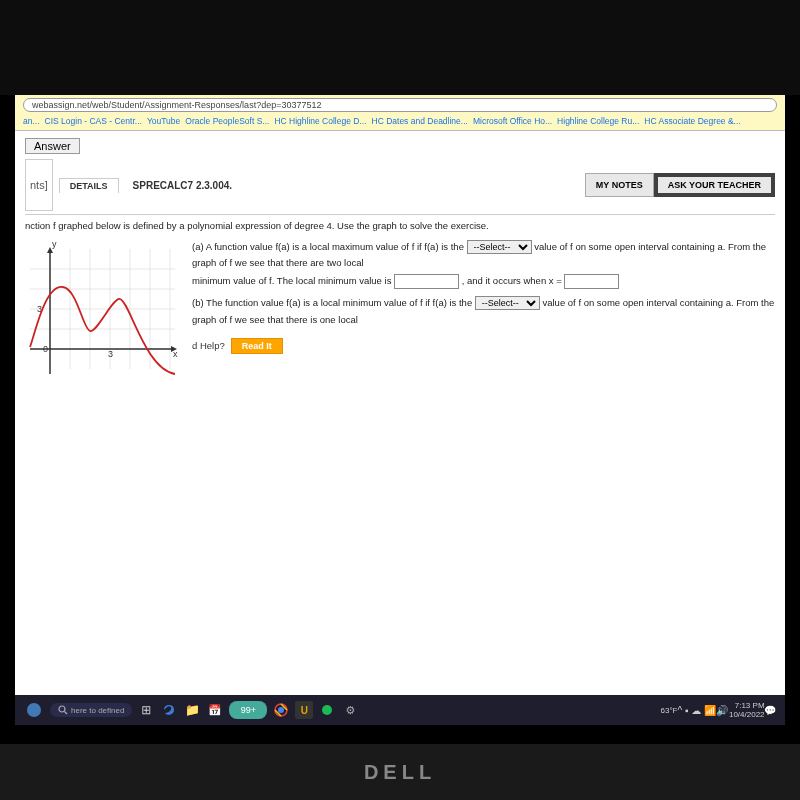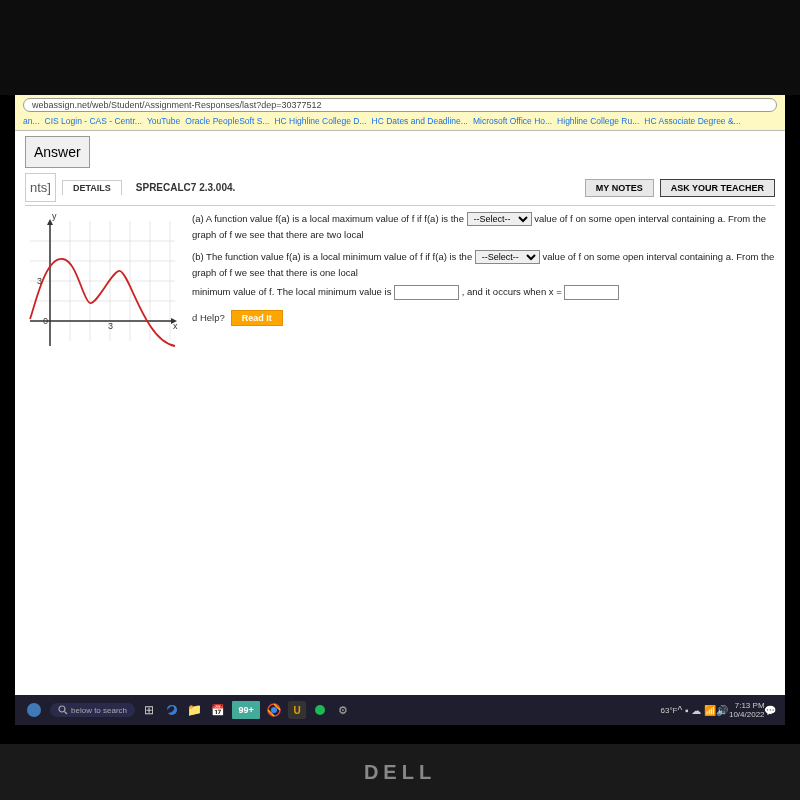--- a/index.html
+++ b/index.html
@@ -34,36 +34,37 @@
       <span style="color:#1a73e8;cursor:pointer;">HC Dates and Deadline...</span>
       <span style="color:#1a73e8;cursor:pointer;">Microsoft Office Ho...</span>
       <span style="color:#1a73e8;cursor:pointer;">Highline College Ru...</span>
       <span style="color:#1a73e8;cursor:pointer;">HC Associate Degree &amp;...</span>
     </div>
   </div>
 
   <div style="flex:1;background:#fff;padding:5px 10px;overflow:hidden;">
 
     
-    <button style="background:#f0f0f0;border:1px solid #999;padding:7px 8px;font-size:14px;cursor:pointer;margin-bottom:5px;">Answer</button>
+    <button style="background:#f0f0f0;border:1px solid #999;padding:1px 8px;font-size:11px;cursor:pointer;margin-bottom:5px;">Answer</button>
 
     
     <div style="display:flex;align-items:center;justify-content:space-between;margin-bottom:5px;border-bottom:1px solid #ccc;padding-bottom:3px;">
       <div style="display:flex;align-items:center;gap:6px;">
-        <span style="font-size:13px;color:#555;border:1px solid #ccc;padding:6px 4px;">nts]</span>
+        <span style="font-size:11px;color:#555;border:1px solid #ccc;padding:19px 4px;">nts]</span>
         <button style="background:#fff;border:1px solid #ccc;border-bottom:none;padding:2px 10px;font-size:9px;font-weight:bold;color:#333;cursor:pointer;">DETAILS</button>
         <span style="font-size:10px;font-weight:bold;color:#333;margin-left:8px;">SPRECALC7 2.3.004.</span>
       </div>
-      <div style="display:flex;gap:6px;">
+      <div style="display:flex;">
         <button style="background:#e8e8e8;border:1px solid #aaa;padding:3px 10px;font-size:9px;font-weight:bold;cursor:pointer;">MY NOTES</button>
-        <button style="background:#e8e8e8;border:1px solid #404040;padding:3px 10px;font-size:9px;font-weight:bold;cursor:pointer;">ASK YOUR TEACHER</button>
+        <button style="background:#e8e8e8;border:4px solid #404040;padding:3px 10px;font-size:9px;font-weight:bold;cursor:pointer;">ASK YOUR TEACHER</button>
       </div>
     </div>
 
     
+    <div style="font-size:9.5px;color:#222;margin-bottom:8px;">nction f graphed below is defined by a polynomial expression of degree 4. Use the graph to solve the exercise.</div>
 
     
     <div style="display:flex;gap:12px;align-items:flex-start;">
 
       <div style="flex-shrink:0;">
         <svg width="155" height="150" class="graph-svg">
 
           <line x1="25" y1="10" x2="25" y2="130" stroke="#ccc" stroke-width="0.5"></line>
           <line x1="45" y1="10" x2="45" y2="130" stroke="#ccc" stroke-width="0.5"></line>
           <line x1="65" y1="10" x2="65" y2="130" stroke="#ccc" stroke-width="0.5"></line>
@@ -98,34 +99,34 @@
         <div>
           <span>(a) A function value f(a) is a local maximum value of f if f(a) is the</span>
           <select style="font-size:9px;border:1px solid #888;padding:0 2px;min-width:65px;">
             <option>--Select--</option>
             <option>greatest</option>
             <option>least</option>
           </select>
           <span>value of f on some open interval containing a. From the graph of f we see that there are two local</span>
         </div>
 
+        <div style="margin-top:2px;">
+          <span>minimum value of f. The local minimum value is</span>
+          <input type="text" style="width: 65px; height: 15px; border: 1px solid rgb(136, 136, 136); font-size: 9px; vertical-align: middle;">
+          <span>, and it occurs when x =</span>
+          <input type="text" style="width: 55px; height: 15px; border: 1px solid rgb(136, 136, 136); font-size: 9px; vertical-align: middle;">
+        </div>
         <div style="margin-top:6px;">
           <span>(b) The function value f(a) is a local minimum value of f if f(a) is the</span>
           <select style="font-size:9px;border:1px solid #888;padding:0 2px;min-width:65px;">
             <option>--Select--</option>
             <option>greatest</option>
             <option>least</option>
           </select>
           <span>value of f on some open interval containing a. From the graph of f we see that there is one local</span>
-        </div>
-        <div style="margin-top:2px;">
-          <span>minimum value of f. The local minimum value is</span>
-          <input type="text" style="width: 65px; height: 15px; border: 1px solid rgb(136, 136, 136); font-size: 9px; vertical-align: middle;">
-          <span>, and it occurs when x =</span>
-          <input type="text" style="width: 55px; height: 15px; border: 1px solid rgb(136, 136, 136); font-size: 9px; vertical-align: middle;">
         </div>
 
         <div style="display:flex;gap:6px;margin-top:10px;">
           <span style="font-size:9.5px;color:#333;">d Help?</span>
           <button style="background:#ffa500;border:1px solid #e09000;padding:2px 10px;font-size:9px;font-weight:bold;cursor:pointer;color:#fff;">Read It</button>
         </div>
 
       </div>
     </div>
 
@@ -140,32 +141,32 @@
       <svg width="16" height="16" viewBox="0 0 16 16">
           <circle cx="8" cy="8" r="7" fill="#4a90d9" opacity="0.8"></circle>
         </svg>
     </div>
 
     <div style="display:flex;align-items:center;background:#2a2a4a;border-radius:10px;padding:2px 8px;gap:3px;cursor:pointer;">
       <svg width="10" height="10" viewBox="0 0 10 10">
           <circle cx="4" cy="4" r="3" fill="none" stroke="#aaa" stroke-width="1.2"></circle>
           <line x1="6.5" y1="6.5" x2="9" y2="9" stroke="#aaa" stroke-width="1.2"></line>
         </svg>
-      <span style="font-size:8px;color:#aaa;">below to search</span>
+      <span style="font-size:8px;color:#aaa;">here to defined</span>
     </div>
 
     <div style="width:18px;height:18px;display:flex;align-items:center;justify-content:center;cursor:pointer;color:#ccc;font-size:12px;">⊞</div>
     <div style="width:18px;height:18px;display:flex;align-items:center;justify-content:center;cursor:pointer;">
       <svg width="14" height="14" viewBox="0 0 14 14">
           <path d="M2,7 Q2,2 7,2 Q12,2 12,7 Q12,11 7,12 Q4,12 3,10 Q6,10 8,8 Q10,6 9,4 Q6,2 4,5 Z" fill="#3a7bd5"></path>
         </svg>
     </div>
     <div style="width:18px;height:18px;display:flex;align-items:center;justify-content:center;cursor:pointer;font-size:12px;">📁</div>
     <div style="width:18px;height:18px;display:flex;align-items:center;justify-content:center;cursor:pointer;font-size:11px;color:#aaa;">📅</div>
-    <div style="width:28px;height:18px;display:flex;align-items:center;justify-content:center;cursor:pointer;background:#4a9;border-radius:1px;font-size:9px;color:#fff;font-weight:bold;">99+</div>
+    <div style="width:38px;height:18px;display:flex;align-items:center;justify-content:center;cursor:pointer;background:#4a9;border-radius:8px;font-size:9px;color:#fff;font-weight:normal;">99+</div>
     <div style="width:18px;height:18px;display:flex;align-items:center;justify-content:center;cursor:pointer;">
       <svg width="14" height="14" viewBox="0 0 14 14">
           <circle cx="7" cy="7" r="6" fill="none" stroke="#ea4335" stroke-width="1.5"></circle>
           <circle cx="7" cy="7" r="3" fill="#4285f4"></circle>
           <path d="M7,1 L13,7 M7,13 L1,7" stroke="#fbbc04" stroke-width="1.5" fill="none"></path>
         </svg>
     </div>
     <div style="width:18px;height:18px;display:flex;align-items:center;justify-content:center;cursor:pointer;background:#333;border-radius:2px;font-size:10px;color:#e8a000;font-weight:bold;">U</div>
     <div style="width:18px;height:18px;display:flex;align-items:center;justify-content:center;cursor:pointer;">
       <svg width="14" height="14" viewBox="0 0 14 14">

